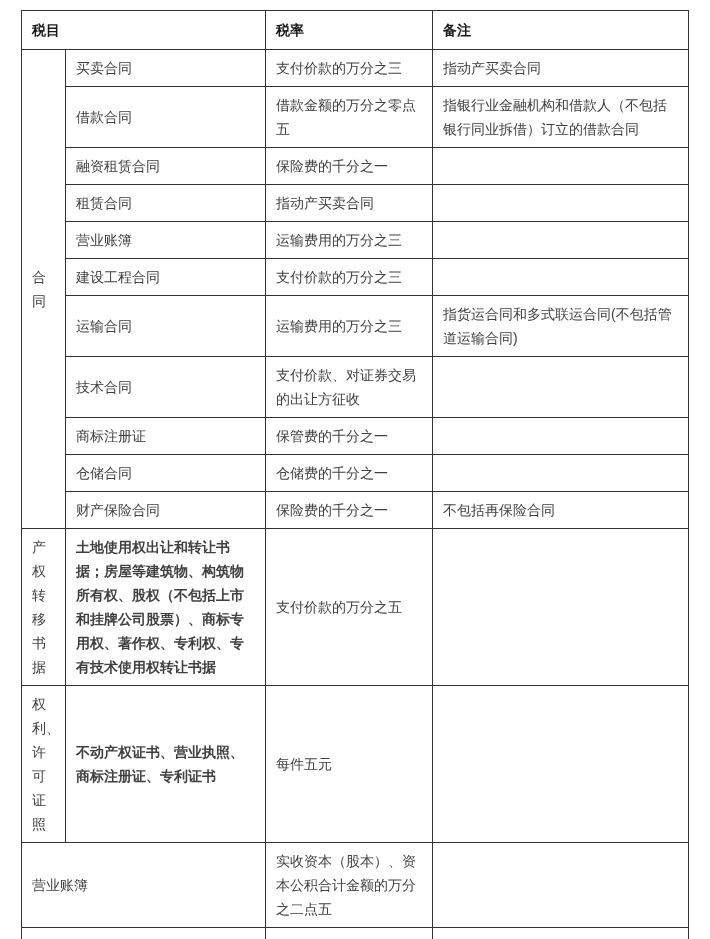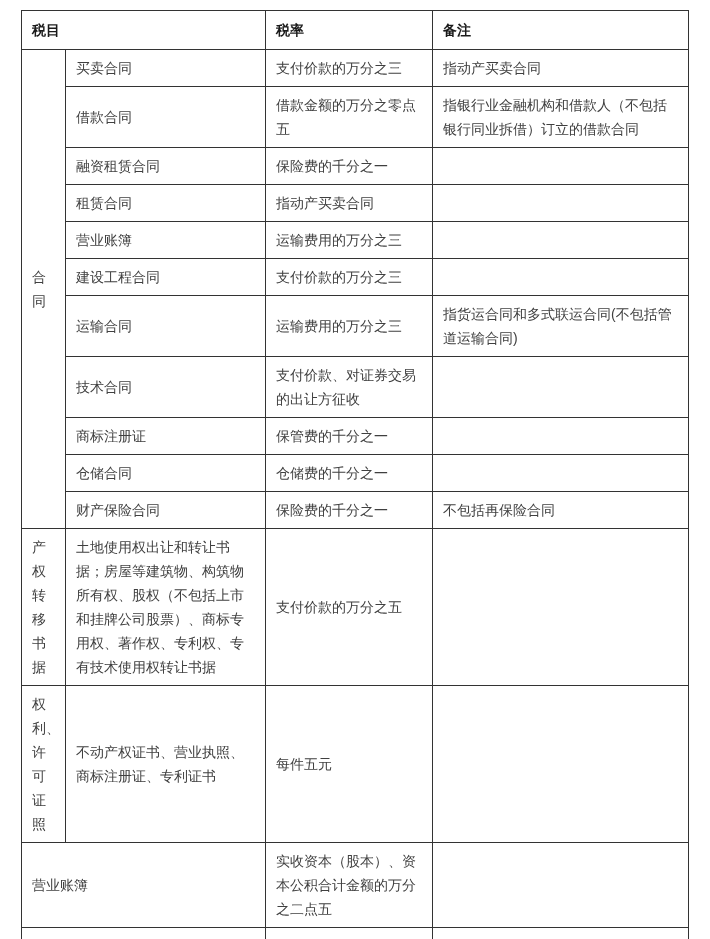--- a/index.html
+++ b/index.html
@@ -41,20 +41,21 @@
   .rate {
     color: #6d8ef0;
   }
   .group {
     text-align: center;
     white-space: pre-line;
     padding: 6px 6px;
   }
   .justify {
     text-align: justify;
+    font-weight: bold;
   }
 </style>
 </head>
 <body>
 
 <div class="page">
   <table class="tax-table">
     <colgroup>
       <col style="width:44px">
       <col style="width:200px">

